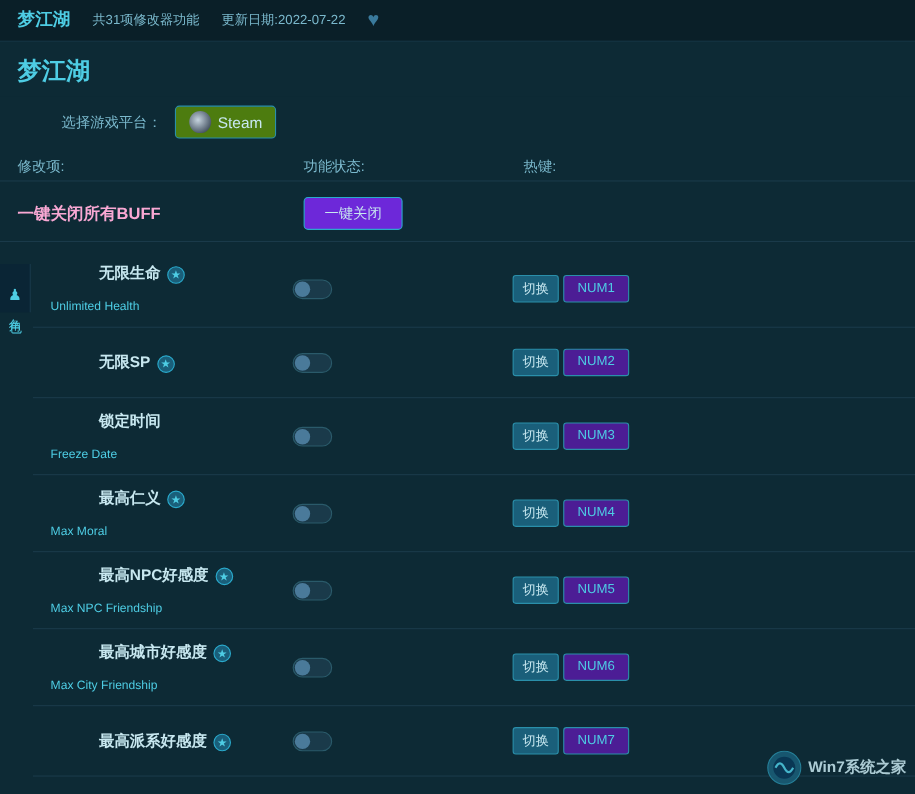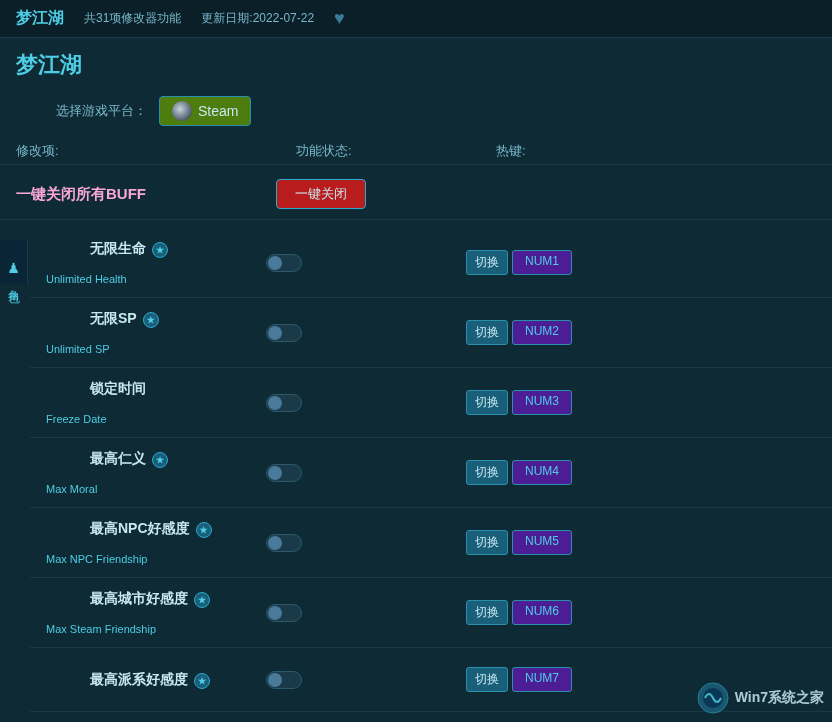--- a/index.html
+++ b/index.html
@@ -84,39 +84,39 @@
 
     
     .col-headers {
       display: flex;
       align-items: center;
       padding: 4px 16px;
       border-bottom: 1px solid #1a3a4a;
       margin-bottom: 4px;
     }
     .col-name { width: 260px; color: #7ab8cc; font-size: 13px; }
-    .col-status { width: 200px; color: #7ab8cc; font-size: 13px; margin-left: 20px; }
+    .col-status { width: 200px; color: #7ab8cc; font-size: 13px; }
     .col-hotkey { width: 160px; color: #7ab8cc; font-size: 13px; }
 
     
     .all-buffs-row {
       display: flex;
       align-items: center;
       padding: 10px 16px;
       border-bottom: 1px solid #1a3a4a;
       margin-bottom: 8px;
     }
     .all-buffs-label {
       width: 260px;
       color: #f9a8d4;
       font-size: 15px;
       font-weight: bold;
     }
     .one-click-btn {
-      background-color: #b91c1c;
+      background-color: #6d28d9;
       border: 1px solid #2aaacc;
       border-radius: 4px;
       padding: 5px 18px;
       color: #c8e8f0;
       font-size: 13px;
       cursor: pointer;
       width: 90px;
       text-align: center;
     }
 
@@ -314,21 +314,20 @@
         <div class="toggle-switch"></div>
       </div>
       <div class="hotkey-col">
         <button class="hotkey-switch-btn">切换</button>
         <span class="hotkey-key">NUM1</span>
       </div>
     </div>
     <div class="feature-row">
       <div class="feature-name-col">
         <div class="feature-name-zh">无限SP<span class="star-badge">★</span></div>
-        <div class="feature-name-en">Unlimited SP</div>
       </div>
       <div class="toggle-col">
         <div class="toggle-switch"></div>
       </div>
       <div class="hotkey-col">
         <button class="hotkey-switch-btn">切换</button>
         <span class="hotkey-key">NUM2</span>
       </div>
     </div>
     <div class="feature-row">
@@ -366,21 +365,21 @@
         <div class="toggle-switch"></div>
       </div>
       <div class="hotkey-col">
         <button class="hotkey-switch-btn">切换</button>
         <span class="hotkey-key">NUM5</span>
       </div>
     </div>
     <div class="feature-row">
       <div class="feature-name-col">
         <div class="feature-name-zh">最高城市好感度<span class="star-badge">★</span></div>
-        <div class="feature-name-en">Max Steam Friendship</div>
+        <div class="feature-name-en">Max City Friendship</div>
       </div>
       <div class="toggle-col">
         <div class="toggle-switch"></div>
       </div>
       <div class="hotkey-col">
         <button class="hotkey-switch-btn">切换</button>
         <span class="hotkey-key">NUM6</span>
       </div>
     </div>
     <div class="feature-row">

